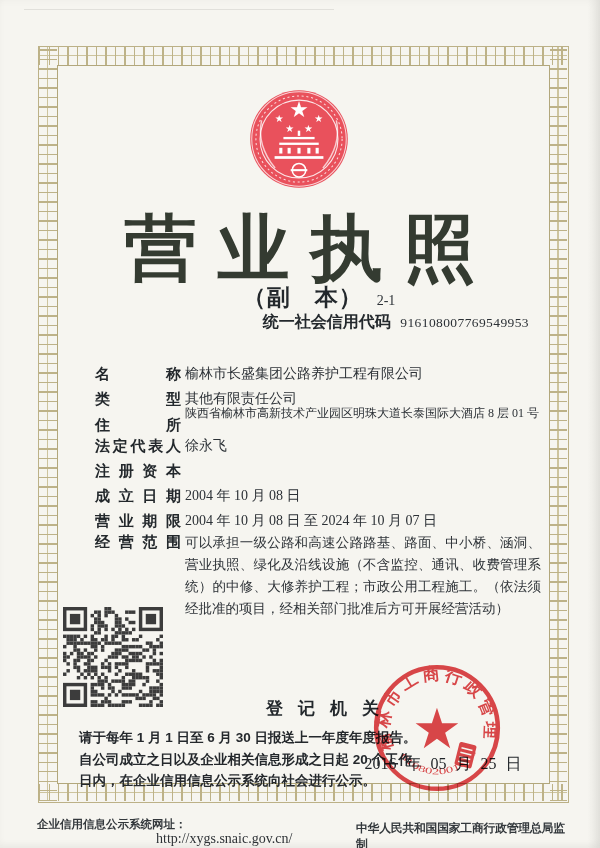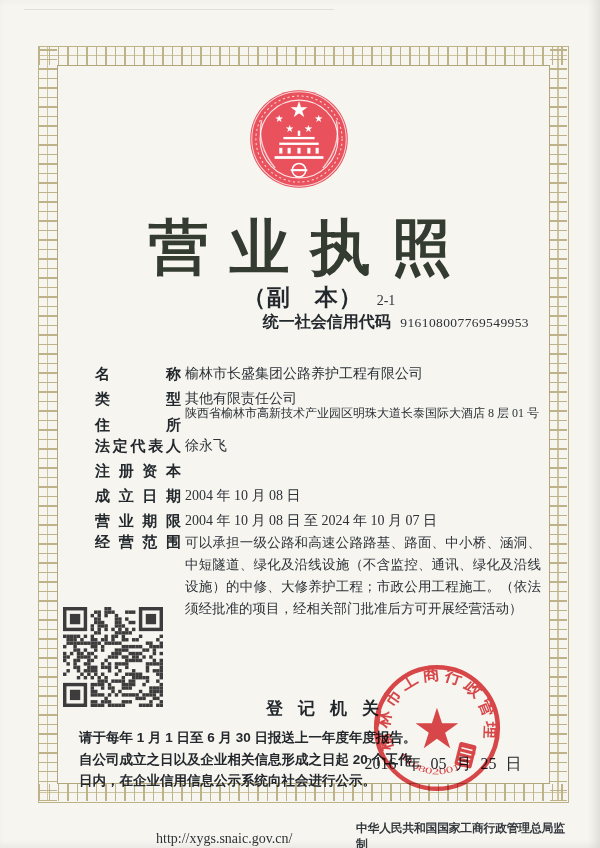--- a/index.html
+++ b/index.html
@@ -22,22 +22,22 @@
   .band-v{background:
      repeating-linear-gradient(0deg,#bdb288 0 1.4px,transparent 1.4px 9.5px),
      linear-gradient(to right,transparent 7.5px,#cdc49e 7.5px,#cdc49e 8.9px,transparent 8.9px);}
   .band-top{left:39px;top:47px;width:528px;height:18px;}
   .band-bottom{left:39px;top:784px;width:528px;height:17px;}
   .band-left{left:39px;top:47px;width:18px;height:754px;}
   .band-right{left:550px;top:47px;width:17px;height:754px;}
   
   .emblem{position:absolute;left:247px;top:85px;width:104px;height:108px;}
   
-  .title{position:absolute;left:0;right:0;top:208px;text-align:center;
-    font-size:60px;font-weight:700;letter-spacing:21px;text-indent:21px;color:#343b31;}
+  .title{position:absolute;left:0;right:0;top:201px;text-align:center;
+    font-size:72px;font-weight:700;letter-spacing:21px;text-indent:21px;color:#343b31;}
   .subtitle{position:absolute;left:0;right:0;top:282px;text-align:center;padding-left:38px;box-sizing:border-box;}
   .subtitle .sub-cn{font-size:23px;font-weight:700;letter-spacing:1px;color:#23282c;}
   .subtitle .sub-no{font-size:14px;margin-left:14px;color:#2c3136;font-family:"Liberation Serif",serif;}
   .credit{position:absolute;right:71px;top:312px;white-space:nowrap;}
   .credit-label{font-size:16px;font-weight:600;color:#23282c;}
   .credit-num{font-size:13.5px;margin-left:5px;font-family:"Liberation Serif",serif;color:#2c3136;letter-spacing:.4px;}
   
   .fr{position:absolute;left:95px;display:flex;align-items:flex-start;}
   .fl{width:86px;flex-shrink:0;margin-right:4px;font-size:15px;font-weight:600;line-height:19px;color:#23282c;
       display:flex;justify-content:space-between;}
@@ -167,21 +167,21 @@
       </span>
     <span class="fv">2004 年 10 月 08 日 至 2024 年 10 月 07 日</span>
   </div>
   <div class="fr fr-8">
     <span class="fl justify-chars">
         <span>经</span>
         <span>营</span>
         <span>范</span>
         <span>围</span>
       </span>
-    <span class="fv">可以承担一级公路和高速公路路基、路面、中小桥、涵洞、中短隧道、绿化及沿线设施（不含监控、通讯、绿化及沿线设施）的中修、大修养护工程；市政公用工程施工。（依法须经批准的项目，经相关部门批准后方可开展经营活动）</span>
+    <span class="fv">可以承担一级公路和高速公路路基、路面、中小桥、涵洞、营业执照、绿化及沿线设施（不含监控、通讯、收费管理系统）的中修、大修养护工程；市政公用工程施工。（依法须经批准的项目，经相关部门批准后方可开展经营活动）</span>
   </div>
 
   <svg id="qr-svg" class="qr" viewBox="0 0 100 100">
       <rect x="0" y="0" width="100" height="100" fill="#f6f5f0"></rect>
       <rect x="41.37931034482759" y="0" width="3.4482758620689653" height="3.4482758620689653" fill="#3c3c3c"></rect>
       <rect x="44.82758620689655" y="0" width="3.4482758620689653" height="3.4482758620689653" fill="#3c3c3c"></rect>
       <rect x="31.034482758620687" y="3.4482758620689653" width="3.4482758620689653" height="3.4482758620689653" fill="#3c3c3c"></rect>
       <rect x="34.48275862068965" y="3.4482758620689653" width="3.4482758620689653" height="3.4482758620689653" fill="#3c3c3c"></rect>
       <rect x="41.37931034482759" y="3.4482758620689653" width="3.4482758620689653" height="3.4482758620689653" fill="#3c3c3c"></rect>
       <rect x="44.82758620689655" y="3.4482758620689653" width="3.4482758620689653" height="3.4482758620689653" fill="#3c3c3c"></rect>
@@ -529,16 +529,17 @@
     <text x="65" y="84" text-anchor="middle" font-size="54" fill="#dd393c">★</text>
     <text font-size="8.5" fill="#dd393c" font-family="Liberation Serif, serif">
       <textPath href="#sealArcBot" startOffset="2" textLength="94" lengthAdjust="spacingAndGlyphs">6108020010654</textPath>
     </text>
     <g transform="rotate(14 93 92)">
       <rect x="84" y="80" width="17" height="23" rx="2" fill="#dd393c"></rect>
       <path d="M87 85.5h11M87 90h11M87 94.5h11M87 99h11" stroke="#ffffff" stroke-width="1.5" fill="none"></path>
     </g>
   </svg>
 
+  <div class="f-site-label">企业信用信息公示系统网址：</div>
   <div class="f-site-url">http://xygs.snaic.gov.cn/</div>
   <div class="f-producer">中华人民共和国国家工商行政管理总局监制</div>
 
 </div>
 
 </body></html>

